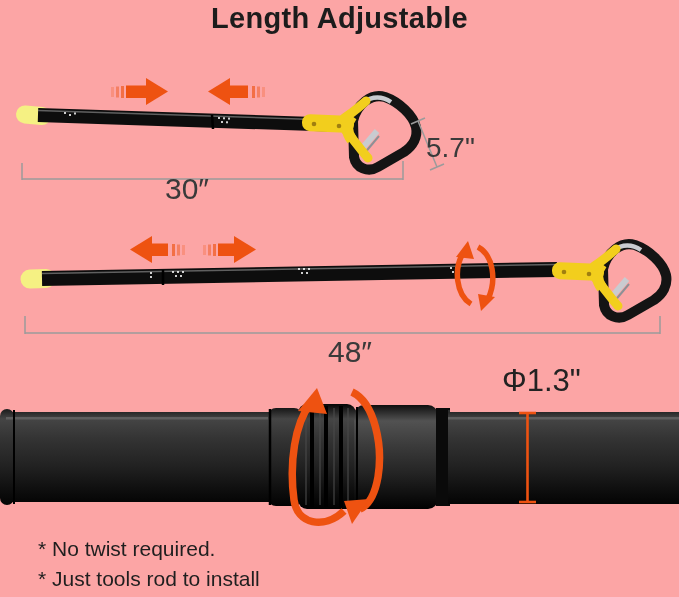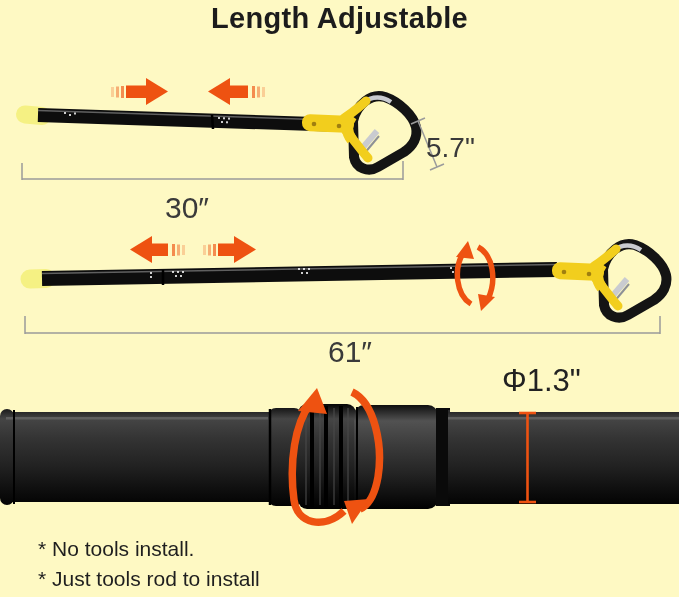--- a/index.html
+++ b/index.html
@@ -6,31 +6,31 @@
     --arrow-orange:#ee5211;
     --handle-yellow:#f2ce1d;
     --tip-yellow:#f5f183;
     --pole-black:#0d0d0d;
     --dim-gray:#9b9b9b;
     --text-dark:#3a3a3a;
     --title-dark:#1c1c1c;
   }
   html,body{margin:0;padding:0;background:#fff;}
   .canvas{
-    position:relative;width:679px;height:597px;background:#fef9c3;overflow:hidden;
+    position:relative;width:679px;height:597px;background:#fca5a5;overflow:hidden;
     font-family:"Liberation Sans", sans-serif;
   }
   .canvas svg{position:absolute;left:0;top:0;}
   .title{
     position:absolute;left:0;top:2px;width:100%;text-align:center;
     font-size:29px;font-weight:bold;color:var(--title-dark);letter-spacing:.3px;
   }
   .dim-label{position:absolute;color:var(--text-dark);font-size:30px;white-space:nowrap;}
   .dim-57{left:426px;top:132px;font-size:28px;}
-  .dim-30{left:117px;top:191px;width:140px;text-align:center;}
+  .dim-30{left:117px;top:172px;width:140px;text-align:center;}
   .dim-61{left:280px;top:335px;width:140px;text-align:center;}
   .dim-phi{left:502px;top:363px;color:#222;font-size:31px;}
   .note{position:absolute;left:38px;color:#1f1f1f;font-size:21px;white-space:nowrap;}
   .note-1{top:537px;}
   .note-2{top:567px;}
   
   .o-fill{fill:var(--arrow-orange);}
   .o-stroke{stroke:var(--arrow-orange);fill:none;}
   .y-fill{fill:var(--handle-yellow);}
   .y-stroke{stroke:var(--handle-yellow);fill:none;}
@@ -216,18 +216,18 @@
         <line x1="527.5" y1="413" x2="527.5" y2="502"></line>
         <line x1="519" y1="502" x2="536" y2="502"></line>
       </g>
     </g>
   </svg>
 
   <div class="title">Length Adjustable</div>
 
   <div class="dim-label dim-57">5.7"</div>
   <div class="dim-label dim-30">30″</div>
-  <div class="dim-label dim-61">61″</div>
+  <div class="dim-label dim-61">48″</div>
   <div class="dim-label dim-phi">Φ1.3"</div>
 
-  <div class="note note-1">* No tools install.</div>
+  <div class="note note-1">* No twist required.</div>
   <div class="note note-2">* Just tools rod to install</div>
 </div>
 
 </body></html>

